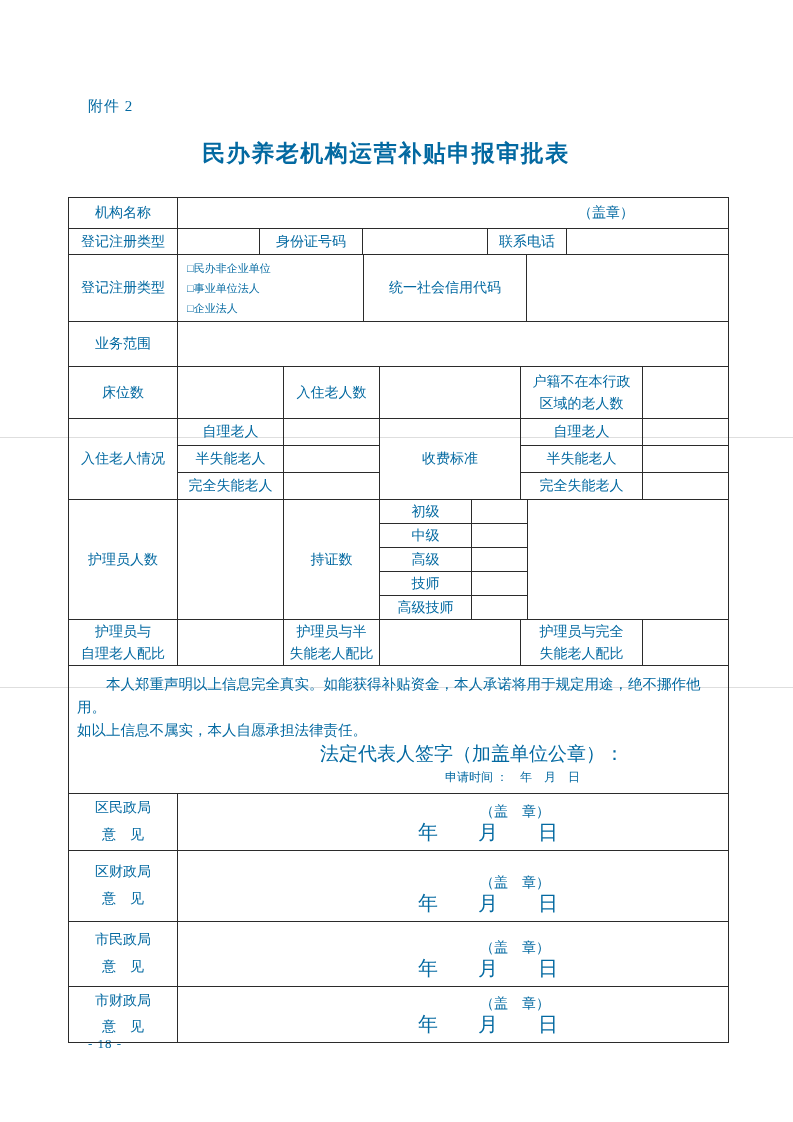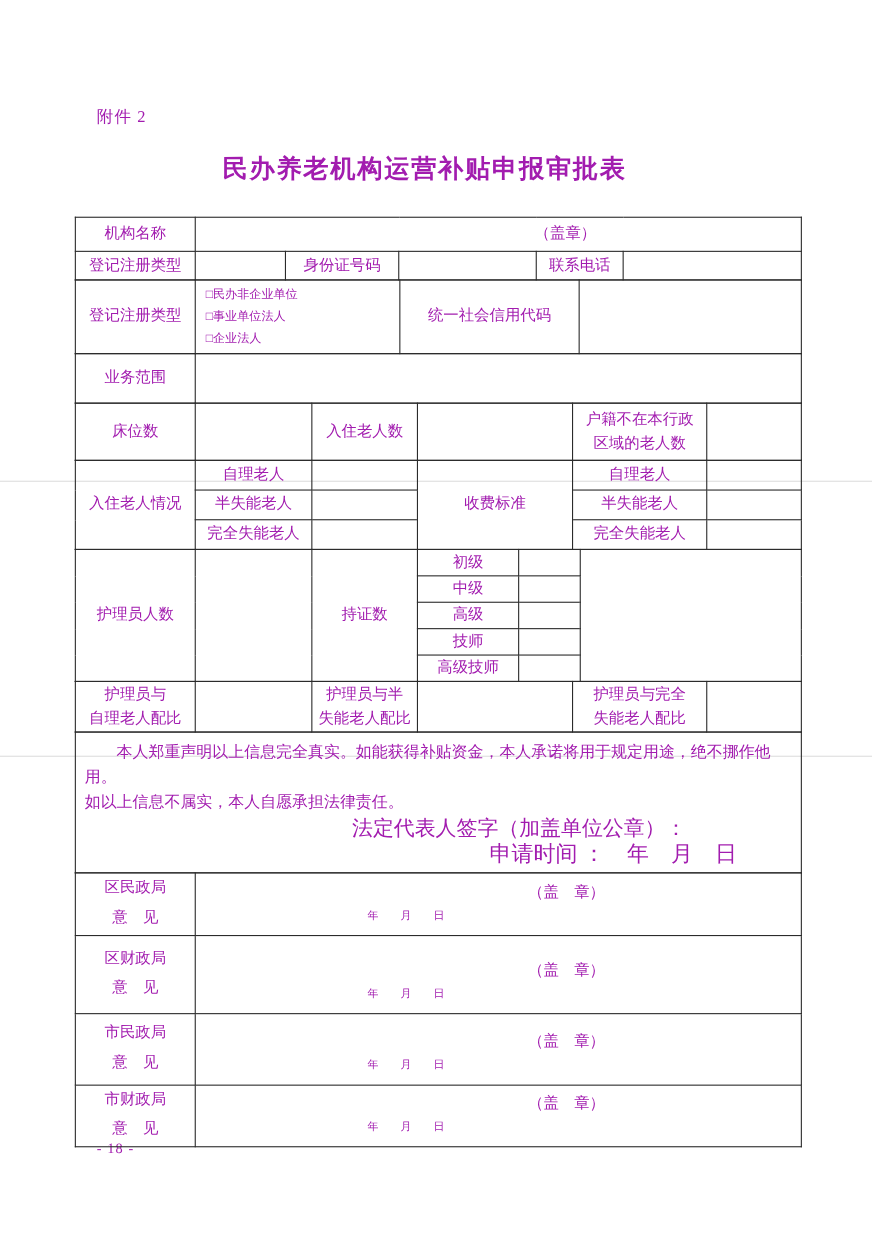--- a/index.html
+++ b/index.html
@@ -3,21 +3,21 @@
 <meta charset="utf-8">
 <style>
   * { box-sizing: border-box; }
   html, body { margin: 0; padding: 0; background: #ffffff; }
   .page {
     position: relative;
     width: 793px;
     height: 1122px;
     background: #ffffff;
     font-family: "Liberation Serif", serif;
-    color: #a21caf;
+    color: #0369a1;
     overflow: hidden;
   }
   .scan-artifact {
     position: absolute;
     left: 0;
     width: 793px;
     height: 1px;
     background: #dedede;
     z-index: 0;
   }
@@ -62,33 +62,33 @@
   table.band + table.band { margin-top: -1px; }
   td {
     border: 1px solid #2b2b2b;
     font-size: 14px;
     text-align: center;
     vertical-align: middle;
     padding: 1px 2px;
     line-height: 1.4;
     overflow: hidden;
   }
-  .row1stamp { text-align: left; padding-left: 308px; }
+  .row1stamp { text-align: center; padding-left: 308px; }
   .cbx-cell { text-align: left; padding: 3px 2px 3px 9px; }
   .cbx-line { line-height: 20px; font-size: 11px; white-space: nowrap; }
   .two-line div { line-height: 1.55; }
   .decl-cell { text-align: left; vertical-align: top; padding: 7px 8px 4px 8px; }
   .decl-p   { text-indent: 2em; font-size: 14.5px; line-height: 23px; font-family: Liberation Serif, serif; }
   .decl-l2  { font-size: 14.5px; line-height: 23px; }
   .decl-sig { padding-left: 243px; font-size: 19px; line-height: 24px; }
-  .decl-apply { padding-left: 368px; font-size: 20px; line-height: 23px; }
+  .decl-apply { padding-left: 368px; font-size: 12px; line-height: 23px; }
   .op-label div { line-height: 1.9; font-size: 14px; }
   .op-cell { vertical-align: bottom; padding-bottom: 7px; }
   .op-stamp { text-align: right; padding-right: 176px; font-size: 14px; line-height: 21px; }
-  .op-date  { text-align: center; padding-right: 168px; font-size: 10px; line-height: 21px; }
+  .op-date  { text-align: right; padding-right: 168px; font-size: 20px; line-height: 21px; }
   .page-number {
     position: absolute;
     left: 88px;
     top: 1036px;
     font-size: 13px;
     letter-spacing: 1px;
   }
 </style>
 </head>
 <body>

